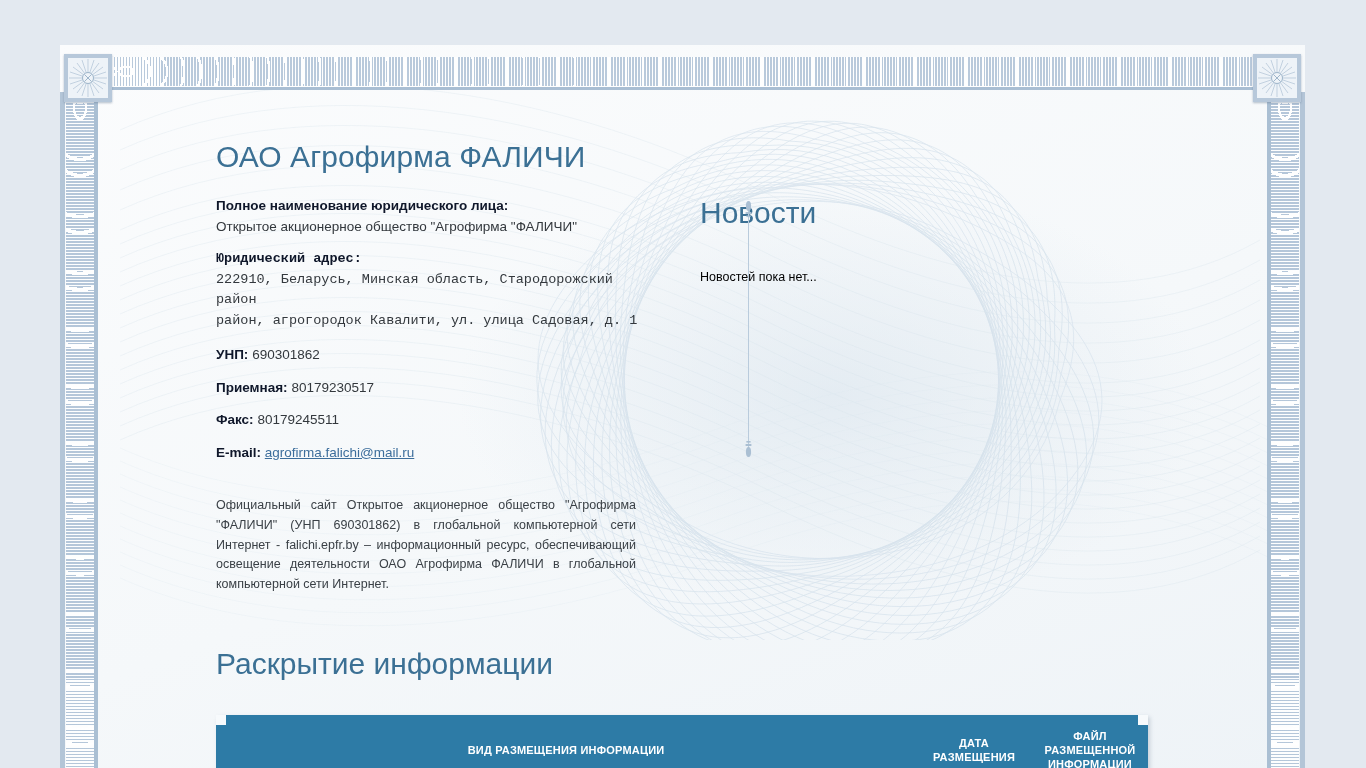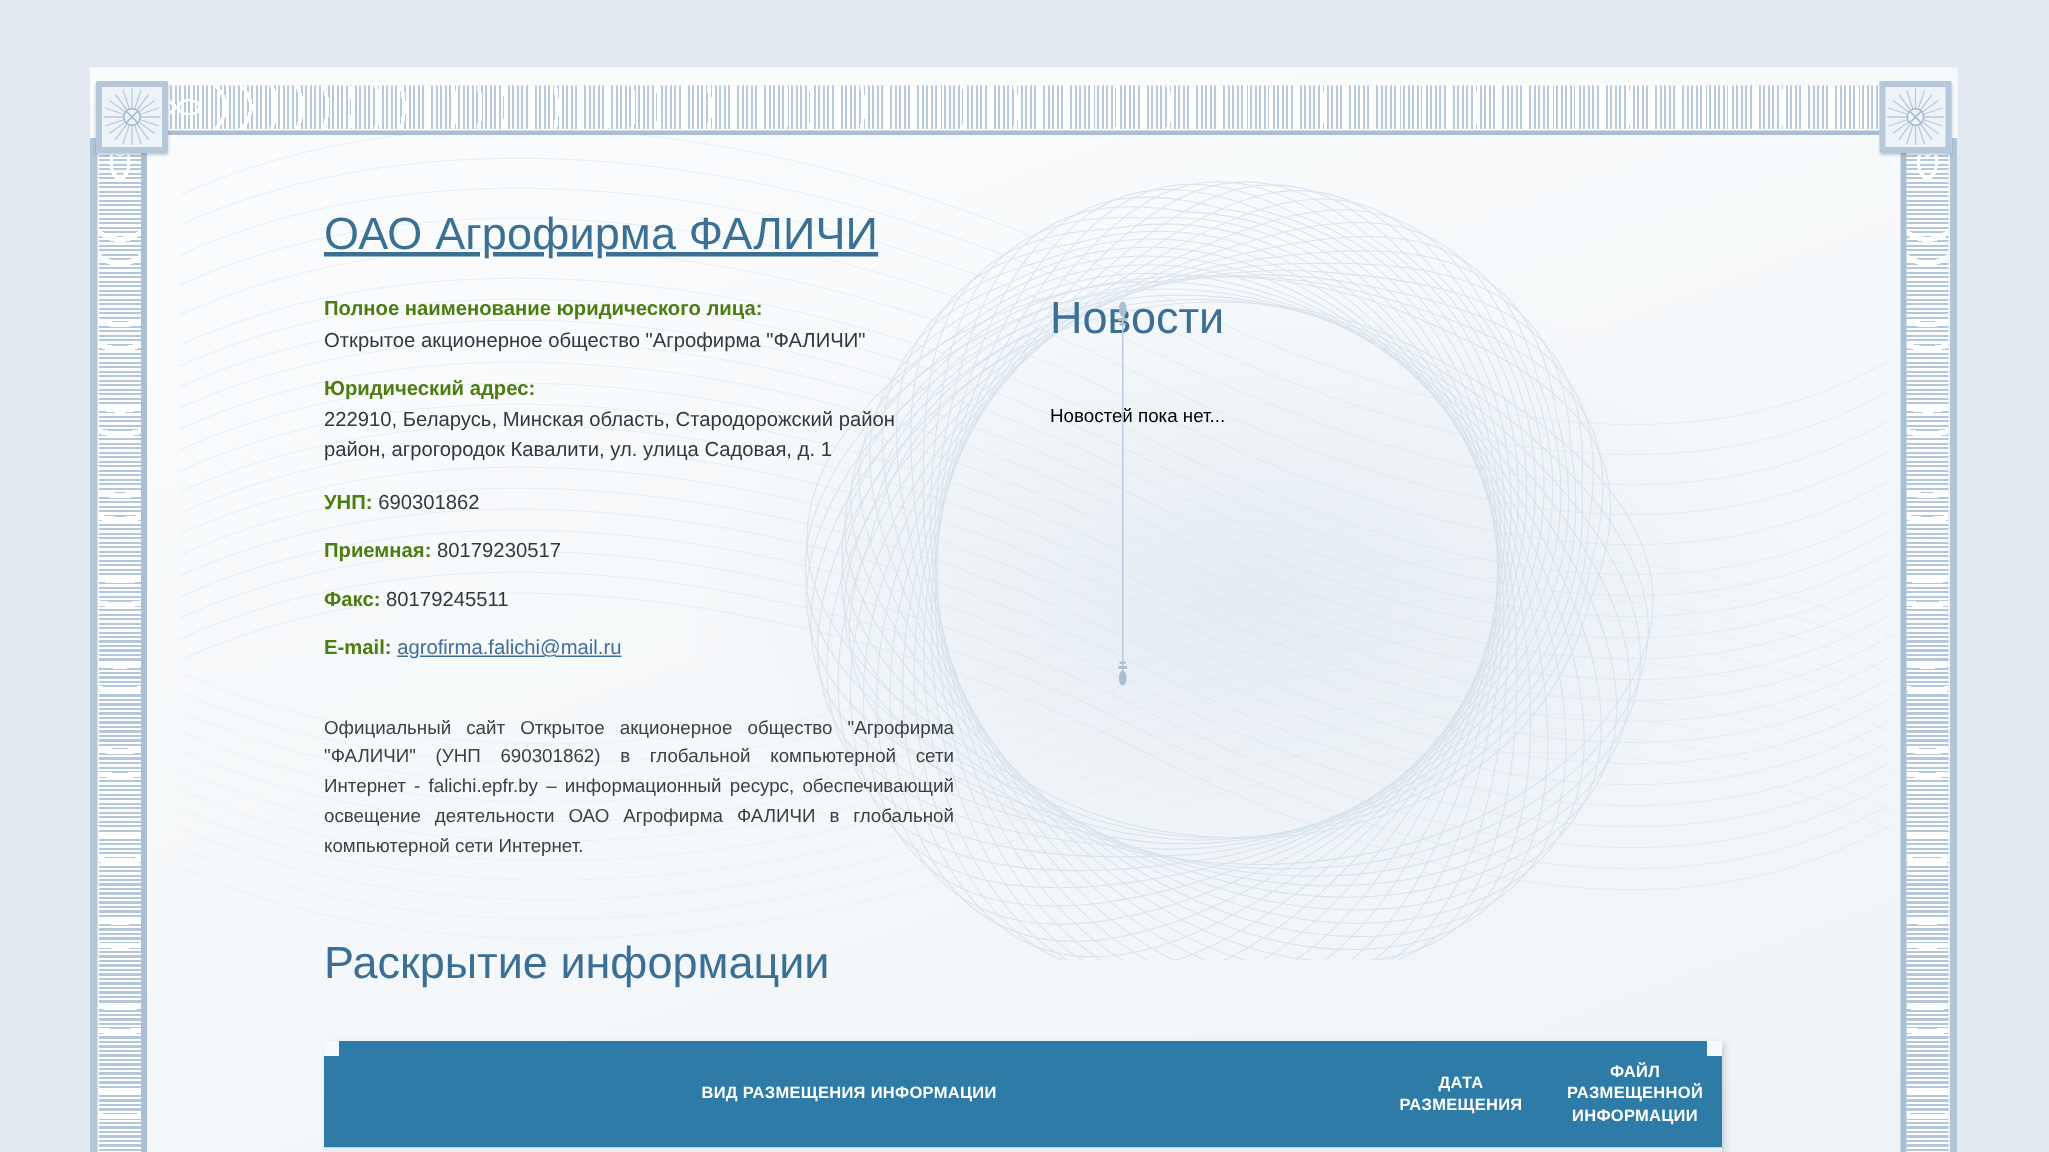--- a/index.html
+++ b/index.html
@@ -128,21 +128,20 @@
     left: 156px; top: 95px;
     width: 1000px;
   }
 
   h1.site-title {
     margin: 0 0 22px 0;
     font-size: 30px;
     font-weight: 400;
     color: #3b7094;
     letter-spacing: .1px;
-    text-decoration: underline;
   }
   h2.section-title {
     margin: 0;
     font-size: 30px;
     font-weight: 400;
     color: #3b7094;
   }
 
   
   #cols { position: relative; display: flex; }
@@ -150,22 +149,22 @@
   #col-news { flex: 1; padding-left: 54px; }
 
   
   #col-divider {
     position: absolute;
     left: 528px; top: 2px;
     width: 9px; height: 262px;
   }
 
   .field { margin: 0 0 12px 0; font-size: 13.5px; color: #33383d; line-height: 1.52; }
-  .field b { color: #4d7c0f; }
-  .field.addr { margin-bottom: 14px; }
+  .field b { color: #0f172a; }
+  .field.addr { margin-bottom: 14px; font-family: Liberation Mono, monospace; }
   .lbl-block { display: block; font-weight: bold; color: #1f2327; }
 
   a.maillink { color: #3d6e9c; }
 
   p.blurb {
     margin: 33px 0 0 0;
     font-size: 12.5px;
     line-height: 1.58;
     color: #3a4046;
     text-align: justify;

